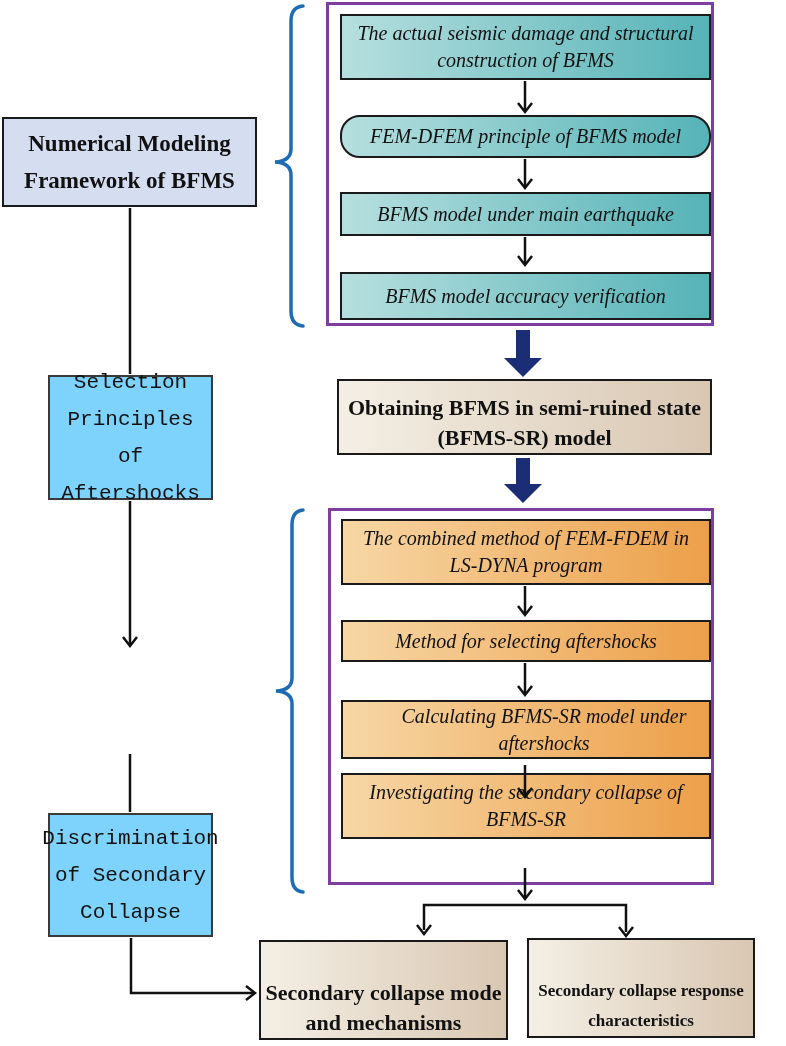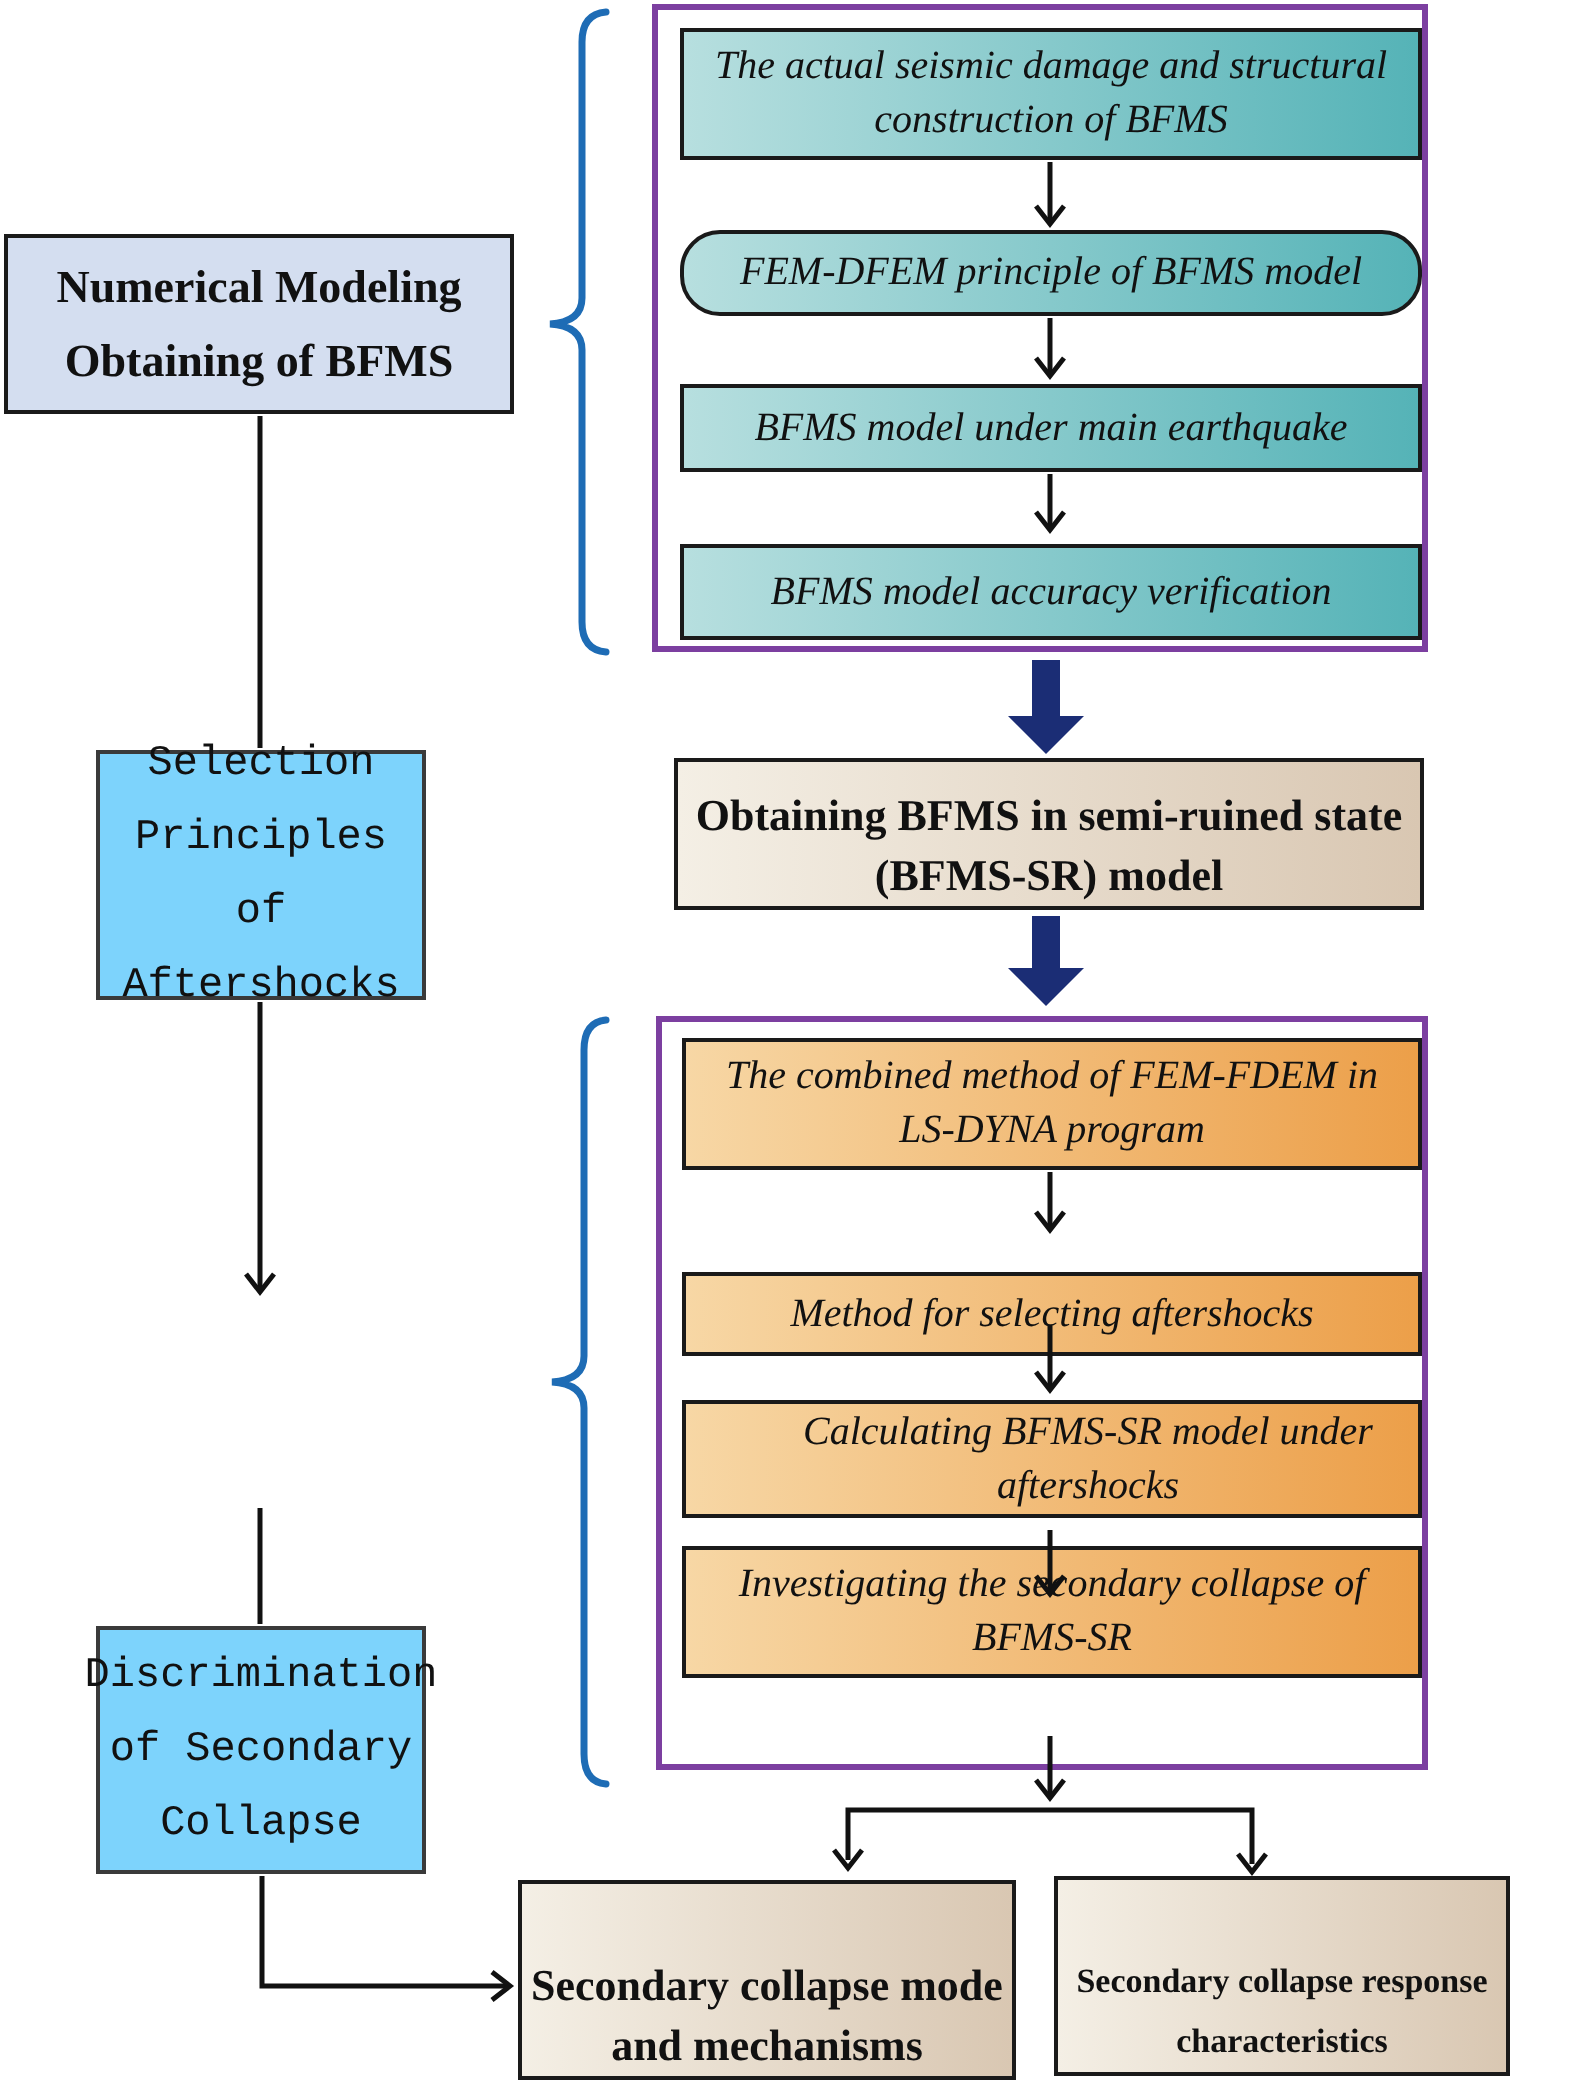--- a/index.html
+++ b/index.html
@@ -42,34 +42,34 @@
   #panel1{left:326px;top:2px;width:388px;height:324px;}
   #m1{left:340px;top:14px;width:371px;height:66px;}
   #m2{left:340px;top:115px;width:371px;height:43px;border-radius:20px;}
   #m3{left:340px;top:192px;width:371px;height:44px;}
   #m4{left:340px;top:272px;width:371px;height:48px;}
 
   #transition{left:337px;top:379px;width:375px;height:76px;font-size:22px;line-height:30px;}
 
   #panel2{left:328px;top:508px;width:386px;height:377px;}
   #a1{left:341px;top:519px;width:370px;height:66px;}
-  #a2{left:341px;top:620px;width:370px;height:42px;margin-top:16px;}
+  #a2{left:341px;top:620px;width:370px;height:42px;}
   #a3{left:341px;top:700px;width:370px;height:59px;padding-left:44px;}
   #a4{left:341px;top:773px;width:370px;height:66px;padding:2px 3px;}
 
   #outcomeMode{left:259px;top:940px;width:249px;height:100px;font-size:22px;line-height:30px;}
   #outcomeResponse{left:527px;top:938px;width:228px;height:100px;font-size:17px;line-height:30px;}
 </style>
 </head>
 <body>
 
 <div class="canvas">
 
   <div class="box stage" id="framework">
-    <span>Numerical Modeling Obtaining of BFMS</span>
+    <span>Numerical Modeling Framework of BFMS</span>
   </div>
   <div class="box side" id="selection">
     <span>Selection Principles of Aftershocks</span>
   </div>
   <div class="box side" id="discrimination">
     <span>Discrimination of Secondary Collapse</span>
   </div>
 
   <div class="panel" id="panel1"></div>
   <div class="step teal" id="m1">

